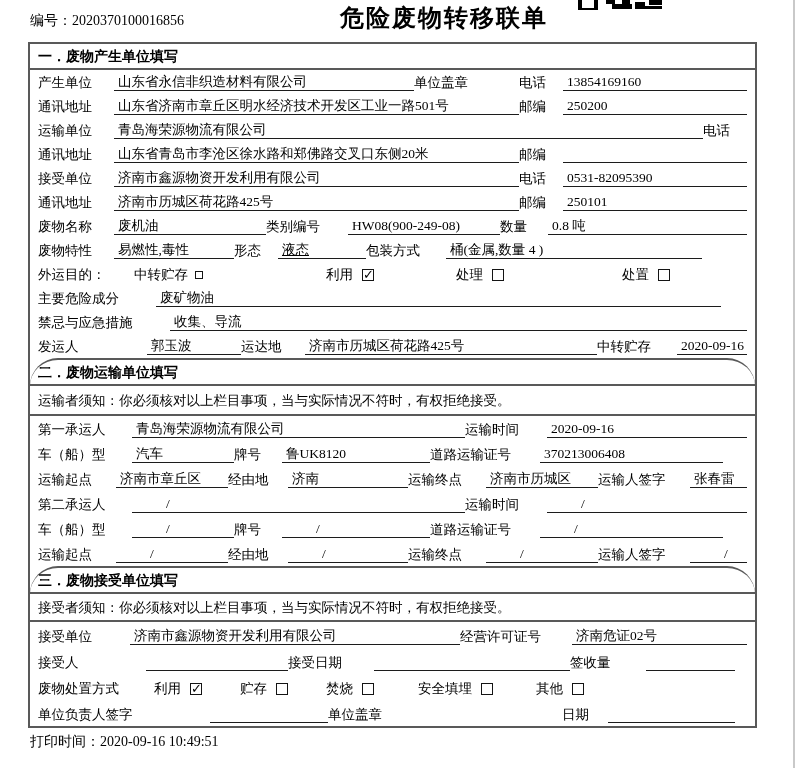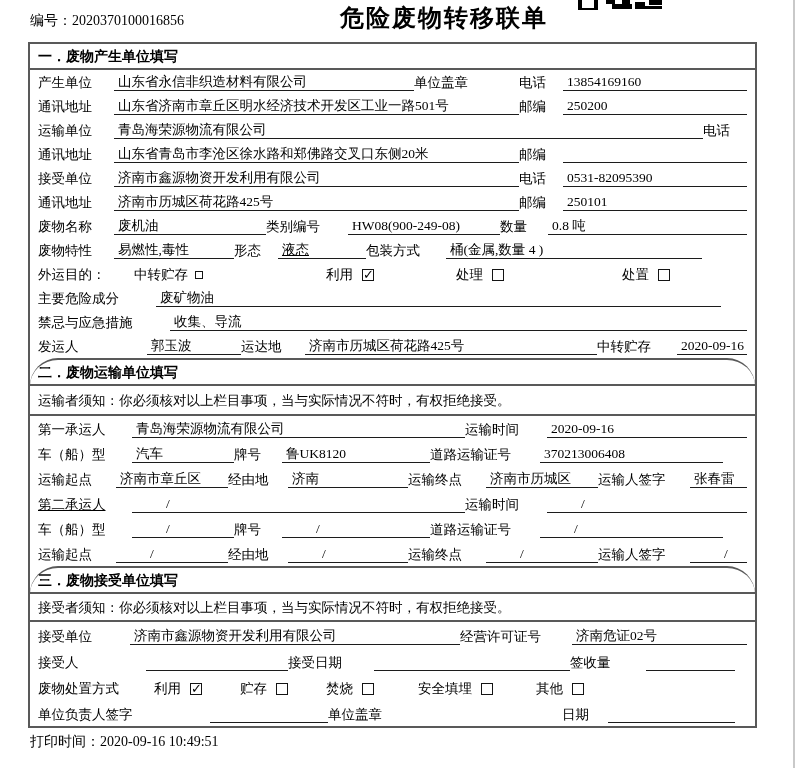--- a/index.html
+++ b/index.html
@@ -190,21 +190,21 @@
           <span class="lab" style="flex: 0 0 78px; width: 78px;">运输起点</span>
           <span class="fld" style="flex: 0 0 112px; width: 112px;">济南市章丘区</span>
           <span class="lab" style="flex: 0 0 60px; width: 60px;">经由地</span>
           <span class="fld" style="flex: 0 0 120px; width: 120px;">济南</span>
           <span class="lab" style="flex: 0 0 78px; width: 78px;">运输终点</span>
           <span class="fld" style="flex: 0 0 112px; width: 112px;">济南市历城区</span>
           <span class="lab" style="flex: 0 0 92px; width: 92px;">运输人签字</span>
           <span class="fld" style="flex: 1 1 auto;">张春雷</span>
         </div>
         <div class="frow">
-          <span class="lab" style="flex: 0 0 94px; width: 94px; text-decoration: underline;">第二承运人</span>
+          <span class="lab" style="flex: 0 0 94px; width: 94px;">第二承运人</span>
           <span class="fld slash" style="flex: 1 1 auto;">/</span>
           <span class="lab" style="flex: 0 0 82px; width: 82px;">运输时间</span>
           <span class="fld slash" style="flex: 0 0 200px; width: 200px;">/</span>
         </div>
         <div class="frow">
           <span class="lab" style="flex: 0 0 94px; width: 94px;">车（船）型</span>
           <span class="fld slash" style="flex: 0 0 102px; width: 102px;">/</span>
           <span class="lab" style="flex: 0 0 48px; width: 48px;">牌号</span>
           <span class="fld slash" style="flex: 0 0 148px; width: 148px;">/</span>
           <span class="lab" style="flex: 0 0 110px; width: 110px;">道路运输证号</span>

